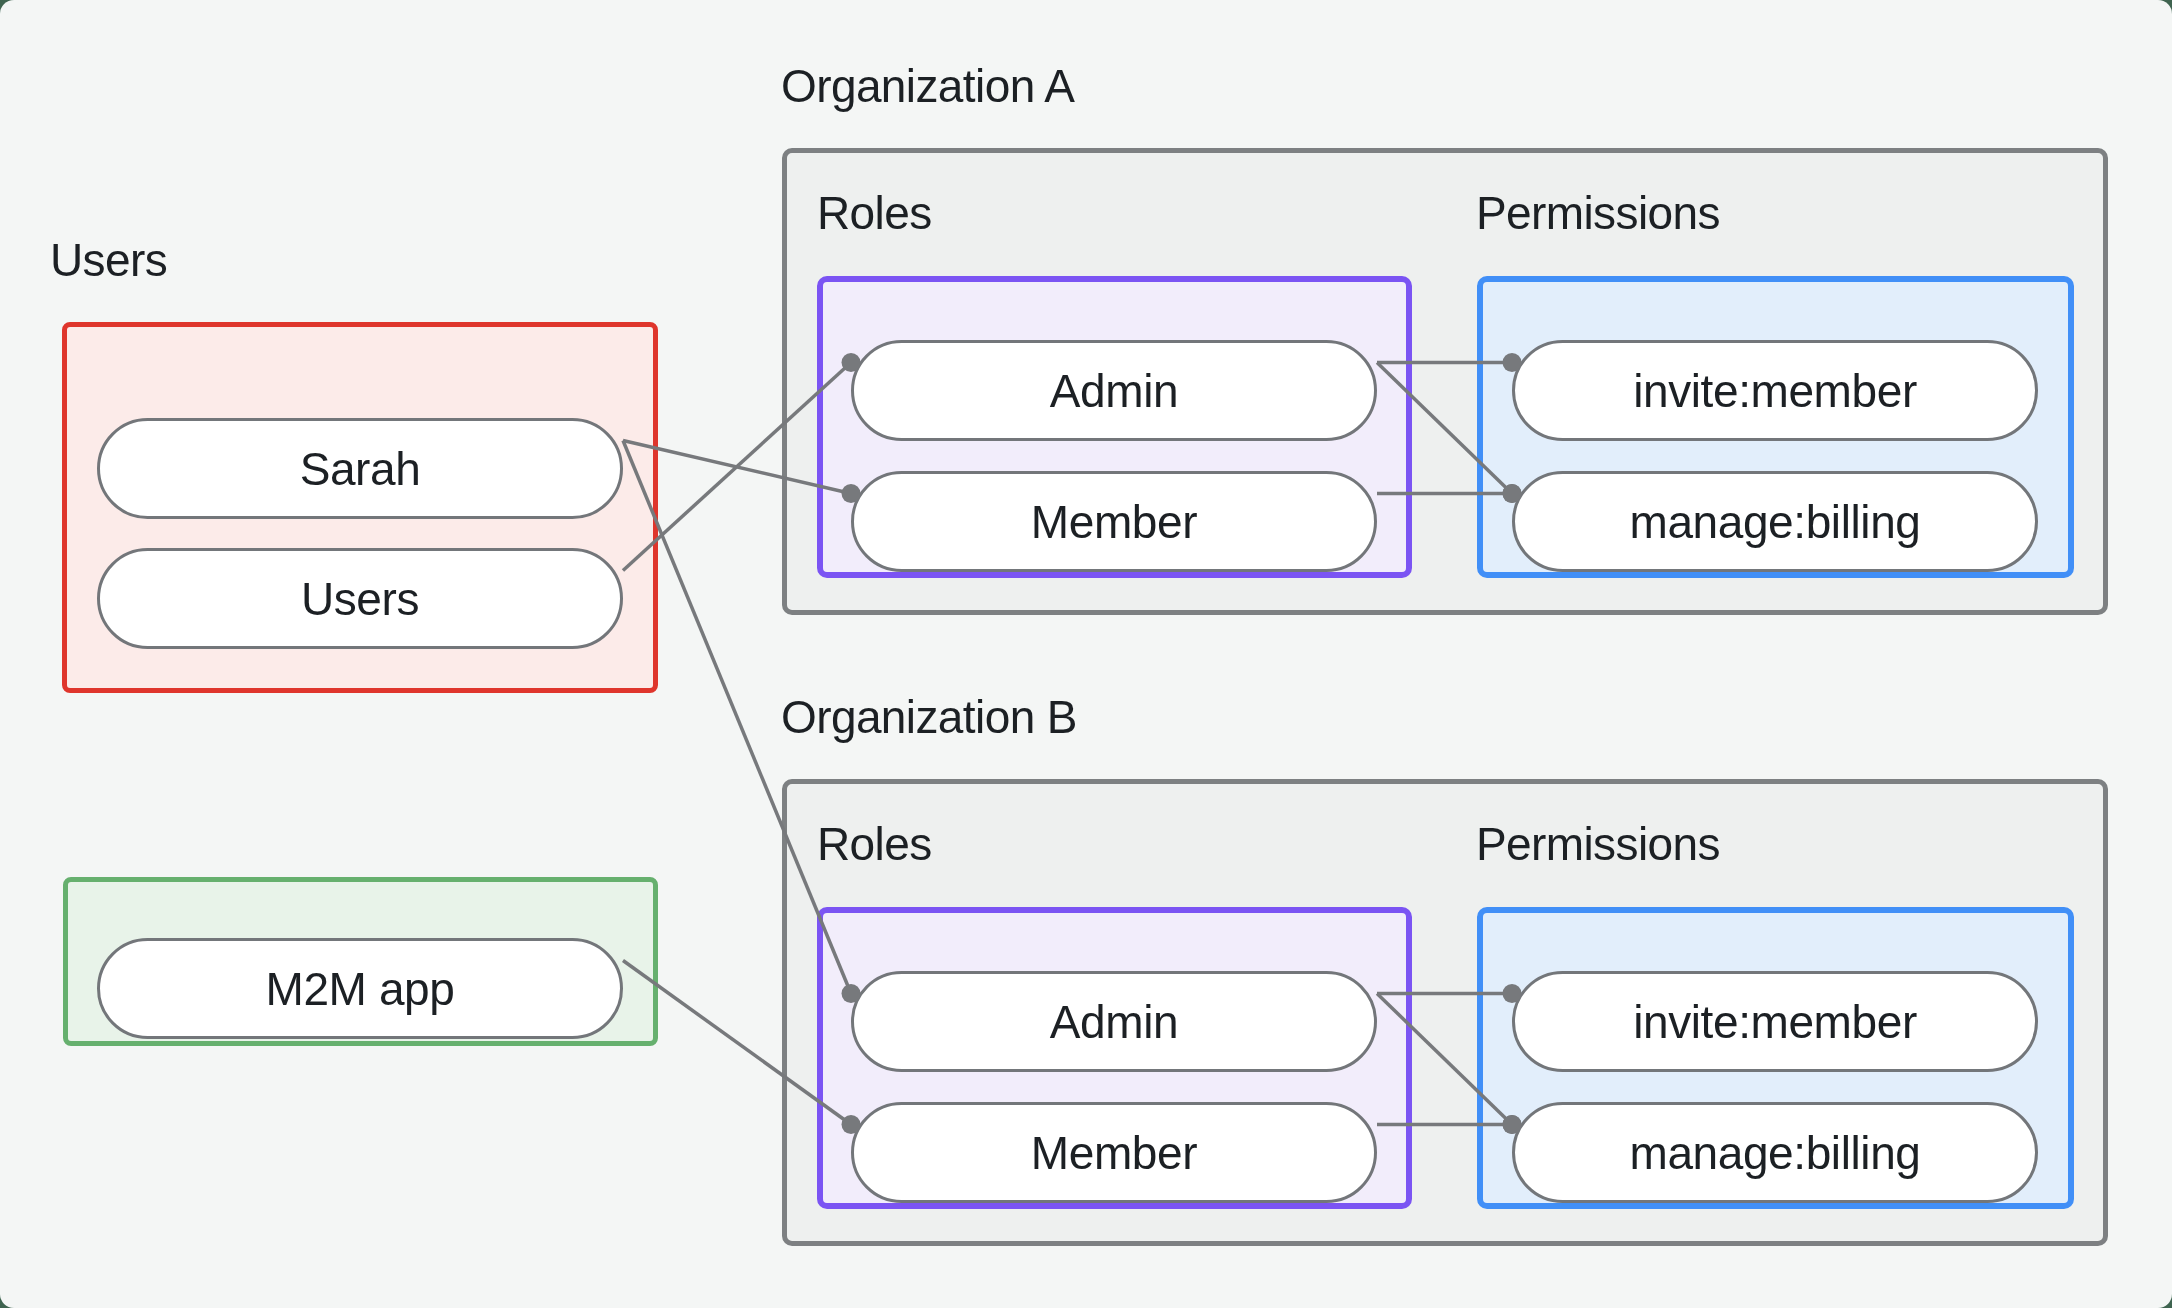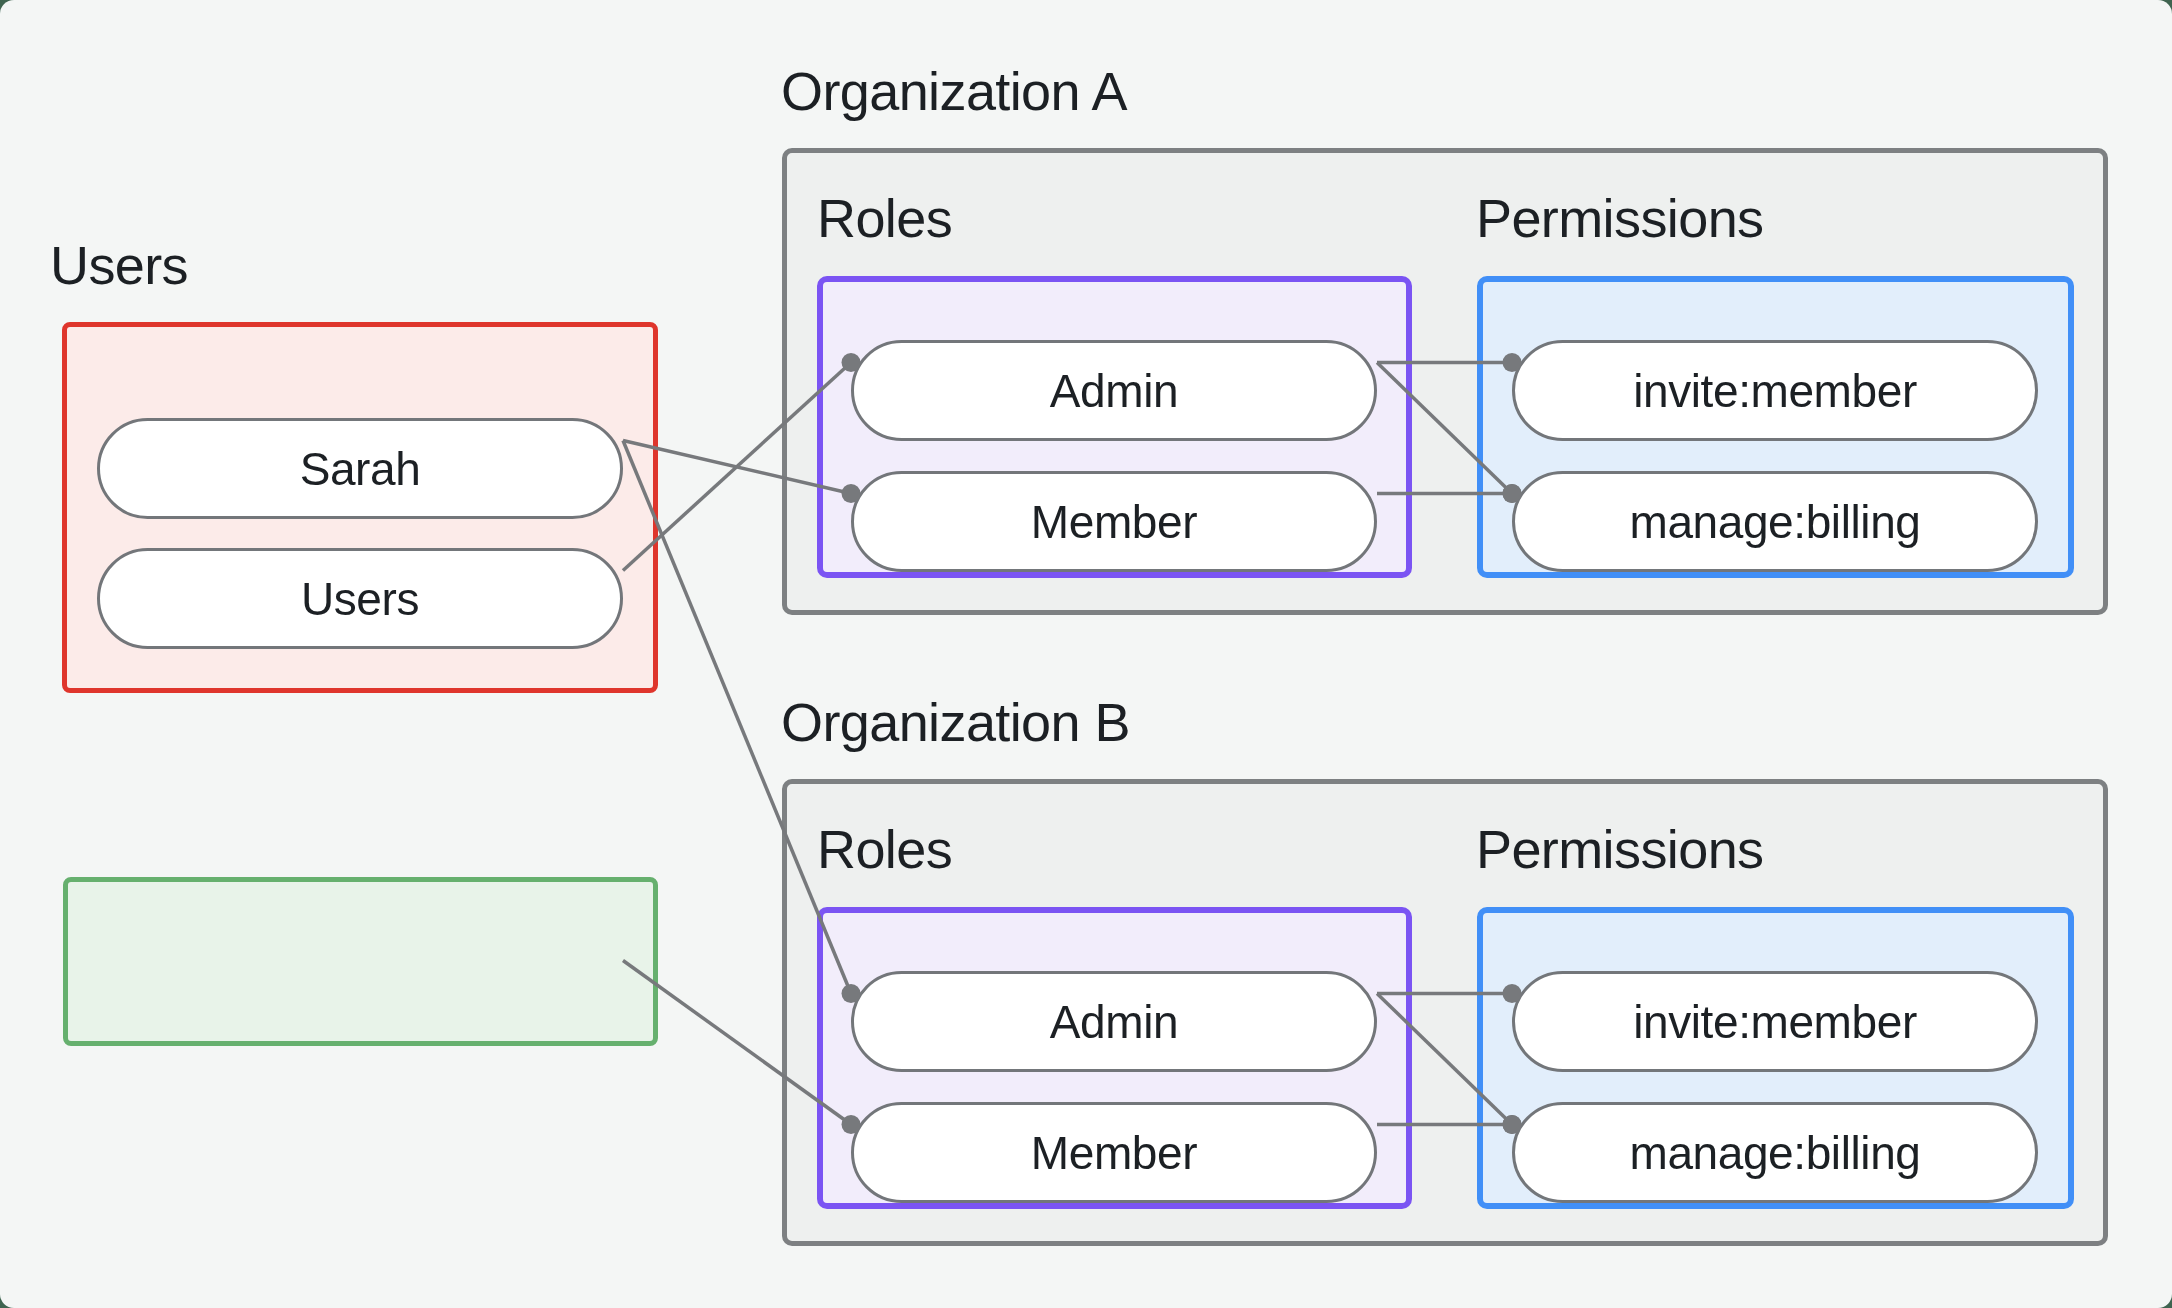--- a/index.html
+++ b/index.html
@@ -11,21 +11,21 @@
   }
   #canvas{
     position:relative;
     width:2172px;height:1308px;
     background:var(--canvas-bg,#f4f6f5);
     border-radius:14px;
     overflow:hidden;
   }
   .heading{
     position:absolute;
-    font-size:54px;
+    font-size:46px;
     font-weight:500;
     letter-spacing:-0.6px;
     color:var(--text,#1c2024);
     line-height:1.15;
     white-space:nowrap;
     z-index:3;
   }
   .box{
     position:absolute;
     box-sizing:border-box;
@@ -88,20 +88,21 @@
 <body style="--canvas-bg: #f4f6f5; --page-behind: #3f6450; --text: #1c2024; --users-border: #df352c; --users-fill: #fcebe9; --m2m-border: #66b06e; --m2m-fill: #e8f3e9; --roles-border: #7b54f3; --roles-fill: #f2edfb; --permissions-border: #418ff7; --permissions-fill: #e2eefb; --org-border: #7d8082; --org-fill: #eef0ef; --node-border: #73767a; --node-fill: #ffffff; --edge: #77797c;">
 
 <div id="canvas">
 
   <div class="heading" style="left:50px;top:234px">Users</div>
   <div class="box users-box" style="left:62px;top:322px;width:596px;height:371px"></div>
   <div class="node" id="node-sarah" style="left:97px;top:390px">Sarah</div>
   <div class="node" id="node-john" style="left:97px;top:520px">Users</div>
 
   <div class="box m2m-box" style="left:63px;top:877px;width:595px;height:169px"></div>
+  <div class="node" id="node-m2m" style="left:97px;top:910px">M2M app</div>
 
   <div class="heading" style="left:781px;top:60px">Organization A</div>
   <div class="box org-box" style="left:782px;top:148px;width:1326px;height:467px"></div>
   <div class="heading" style="left:817px;top:187px">Roles</div>
   <div class="heading" style="left:1476px;top:187px">Permissions</div>
   <div class="box roles-box" style="left:817px;top:276px;width:595px;height:302px"></div>
   <div class="box perms-box" style="left:1477px;top:276px;width:597px;height:302px"></div>
   <div class="node" id="node-orgA-admin" style="left:851px;top:312px">Admin</div>
   <div class="node" id="node-orgA-member" style="left:851px;top:443px">Member</div>
   <div class="node" id="node-orgA-invite" style="left:1512px;top:312px">invite:member</div>

